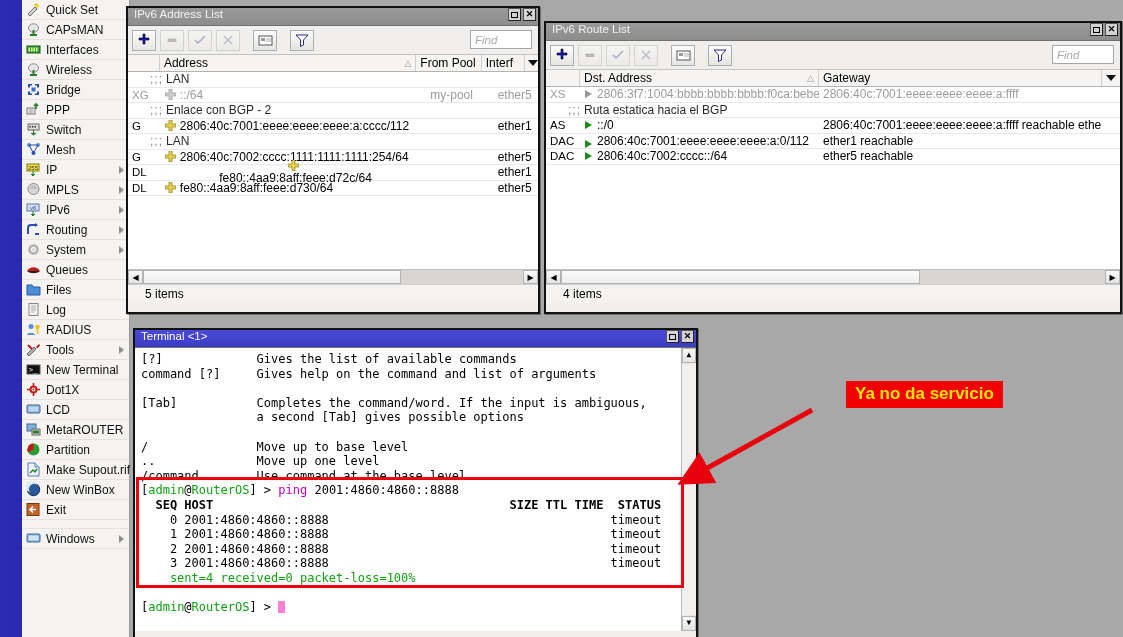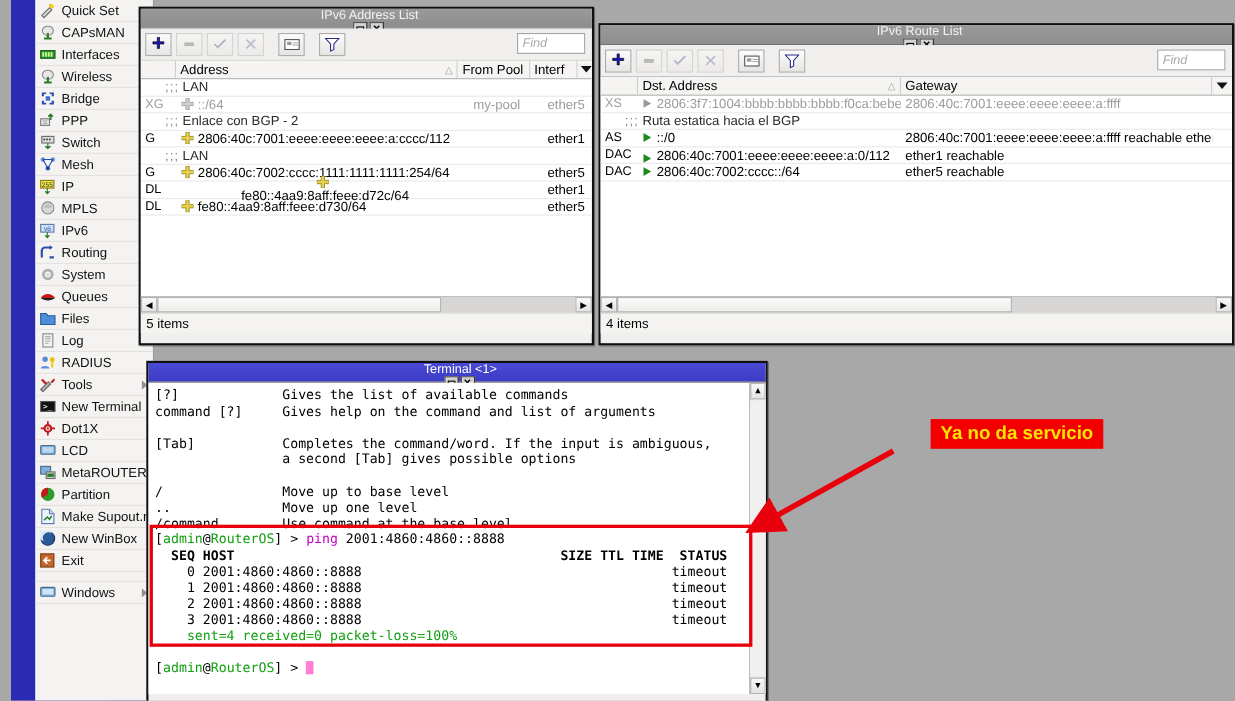--- a/index.html
+++ b/index.html
@@ -9,21 +9,21 @@
     background:#a8a8a8;
     font-family:"Liberation Sans", sans-serif;
     font-size:12px;
     color:#000;
     overflow:hidden;
     position:relative;
   }
 
   
   #sidebar {
-    position:absolute; left:10px; top:0; width:130px; height:637px;
+    position:absolute; left:0; top:0; width:130px; height:637px;
     background:linear-gradient(to right,#2b2bb5 0%,#2424a6 55%,#1c1c8e 100%);
   }
   #sidebar-vertical-text {
     position:absolute; left:-46px; top:430px; width:160px;
     transform:rotate(-90deg); transform-origin:center;
     color:#4e4ec8; font-size:20px; font-weight:bold;
     letter-spacing:0px; white-space:nowrap;
     font-family:"Liberation Sans", sans-serif;
   }
   #menu {
@@ -52,26 +52,25 @@
   
   .win {
     position:absolute;
     background:#f0efed;
     border:2px solid #111;
     box-shadow:1px 1px 0 rgba(0,0,0,.35);
   }
   .win-title {
     height:18px;
     background:linear-gradient(to bottom,#9a9a9a,#8d8d8d);
-    display:flex; align-items:center;
+    display:flex; align-items:flex-start;
     padding-left:6px;
     font-size:11.5px; color:#f2f2f2;
     user-select:none;
     border-bottom:1px solid #6f6f6f;
-    flex-direction:column;
   }
   .win-title.active {
     background:linear-gradient(to bottom,#4a4ad6,#3b3bc4);
     color:#fff;
   }
   .win-title .wt-text { flex:1; }
   .win-btns { display:flex; gap:2px; padding-right:2px; }
   .win-btn {
     width:13px; height:13px; background:#d4d3d1;
     border:1px solid #555; border-right-color:#222; border-bottom-color:#222;
@@ -154,21 +153,21 @@
     font-size:8px;
   }
   .hs-track { flex:1; background:#d7d6d4; position:relative; }
   .hs-thumb {
     position:absolute; left:0; top:0; bottom:0;
     background:linear-gradient(to bottom,#fbfbfb,#eeedeb);
     border:1px solid #b4b4b4;
   }
   .statusbar {
     height:19px; background:#f4f3f1; display:flex;align-items:center;
-    padding-left:5px; font-size:12px; border-top:1px solid #cfcfcf;
+    padding-left:17px; font-size:12px; border-top:1px solid #cfcfcf;
   }
 
   
   #terminal { }
   .term-body {
     background:#fff; position:relative; overflow:hidden;
     font-family:"DejaVu Sans Mono","Liberation Mono", monospace;
     font-size:12px; line-height:14.6px;
   }
   .term-text { position:absolute; left:6px; top:4px; white-space:pre; }

